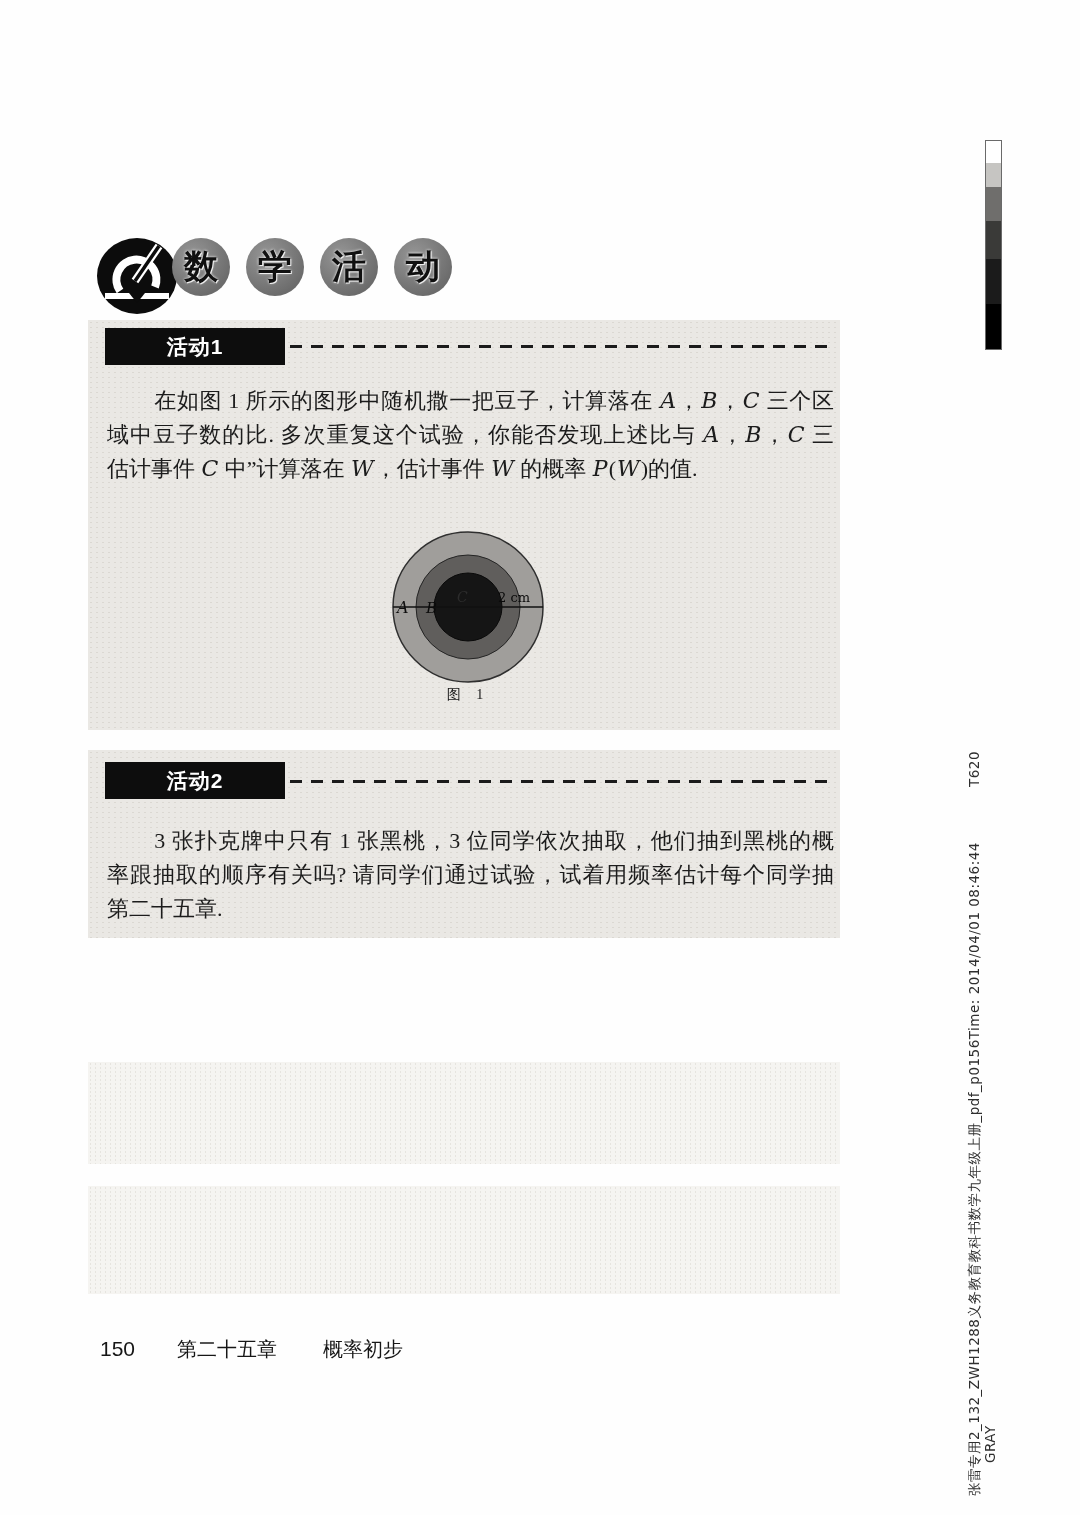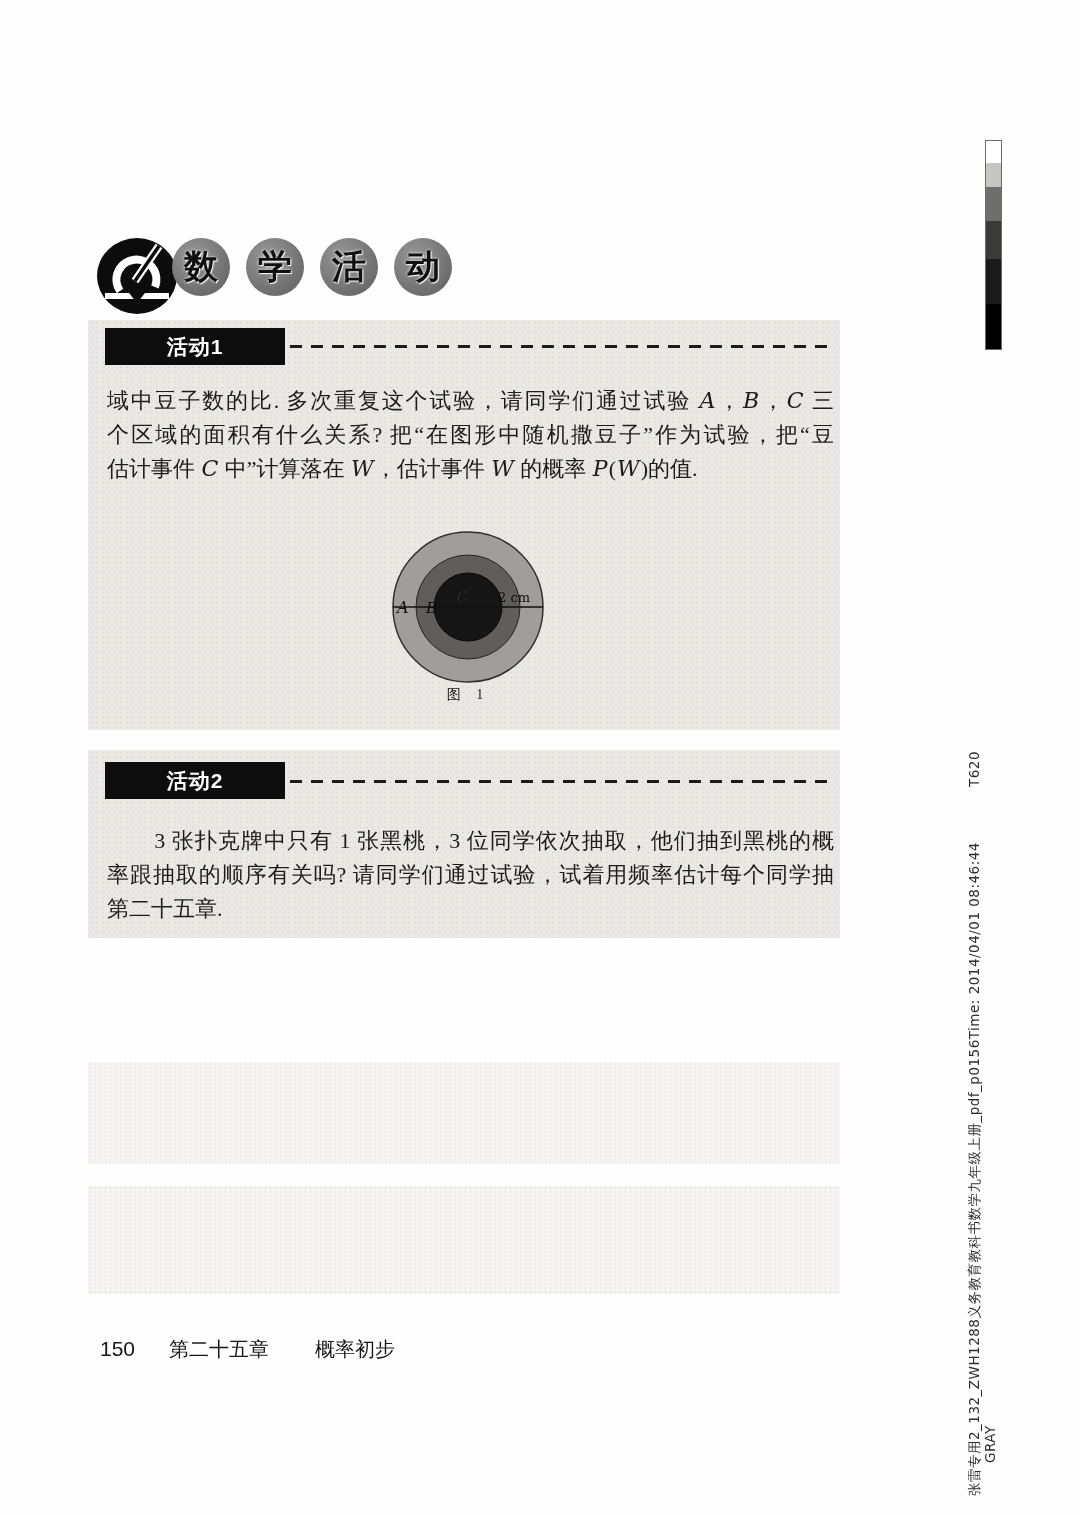--- a/index.html
+++ b/index.html
@@ -40,21 +40,21 @@
 
   
   .figure{position:absolute;left:383px;top:522px;width:170px;height:170px;}
   .fig-caption{position:absolute;left:383px;top:686px;width:170px;text-align:center;
      font-size:14px;letter-spacing:6px;color:#161616;}
 
   
   .footer{position:absolute;left:100px;top:1336px;font-size:20px;color:#161616;
      display:flex;align-items:baseline;gap:20px;}
   .footer .num{font-family:"Liberation Sans","DejaVu Sans",sans-serif;font-size:21px;}
-  .footer .chap{margin-left:14px;}
+  .footer .chap{margin-left:22px;}
   .footer .sect{margin-left:26px;}
 
   
   .strip{position:absolute;left:985px;top:140px;width:15px;border:1px solid #6a6a6a;}
   .strip div{width:100%;}
   .vtext{position:absolute;transform:rotate(-90deg);transform-origin:left top;
      white-space:nowrap;font-family:"DejaVu Sans","Liberation Sans",sans-serif;
      font-size:13.5px;color:#2e2e2e;letter-spacing:0.5px;}
 </style>
 </head>
@@ -89,22 +89,22 @@
         <span>动</span>
       </div>
   </div>
 
   <div class="act-box" style="top:328px;">
     <span>活动1</span>
   </div>
   <div class="dash-rule" style="top:345px;"></div>
 
   <div class="para" style="top:384px;">
-    <div class="line fill"><span>域中豆子数的比. 多次重复这个试验，请同学们通过试验 </span><span class="var">A</span><span>，</span><span class="var">B</span><span>，</span><span class="var">C</span><span> 三</span></div>
-    <div class="line fill"><span>个区域的面积有什么关系? 把“在图形中随机撒豆子”作为试验，把“豆</span></div>
+    <div class="line fill indent"><span>在如图 1 所示的图形中随机撒一把豆子，计算落在 </span><span class="var">A</span><span>，</span><span class="var">B</span><span>，</span><span class="var">C</span><span> 三个区</span></div>
+    <div class="line fill"><span>域中豆子数的比. 多次重复这个试验，你能否发现上述比与 </span><span class="var">A</span><span>，</span><span class="var">B</span><span>，</span><span class="var">C</span><span> 三</span></div>
     <div class="line"><span>估计事件 </span><span class="var">C</span><span> 中”计算落在 </span><span class="var">W</span><span>，估计事件 </span><span class="var">W</span><span> 的概率 </span><span class="var">P</span><span>(</span><span class="var">W</span><span>)的值.</span></div>
   </div>
 
   <svg class="figure" viewBox="0 0 170 170">
     <circle cx="85" cy="85" r="75" fill="#a09e9b" stroke="#2f2f2f" stroke-width="1.5"></circle>
     <circle cx="85" cy="85" r="52" fill="#605e5c" stroke="#242424" stroke-width="1"></circle>
     <circle cx="85" cy="85" r="34" fill="#151515" stroke="#0a0a0a" stroke-width="1"></circle>
     <line x1="10" y1="85" x2="160" y2="85" stroke="#101010" stroke-width="1.4"></line>
     <text x="14" y="91" font-size="16" font-style="italic" font-family="DejaVu Serif, serif" fill="#0e0e0e">A</text>
     <text x="43" y="91" font-size="15" font-style="italic" font-family="DejaVu Serif, serif" fill="#0b0b0b">B</text>

